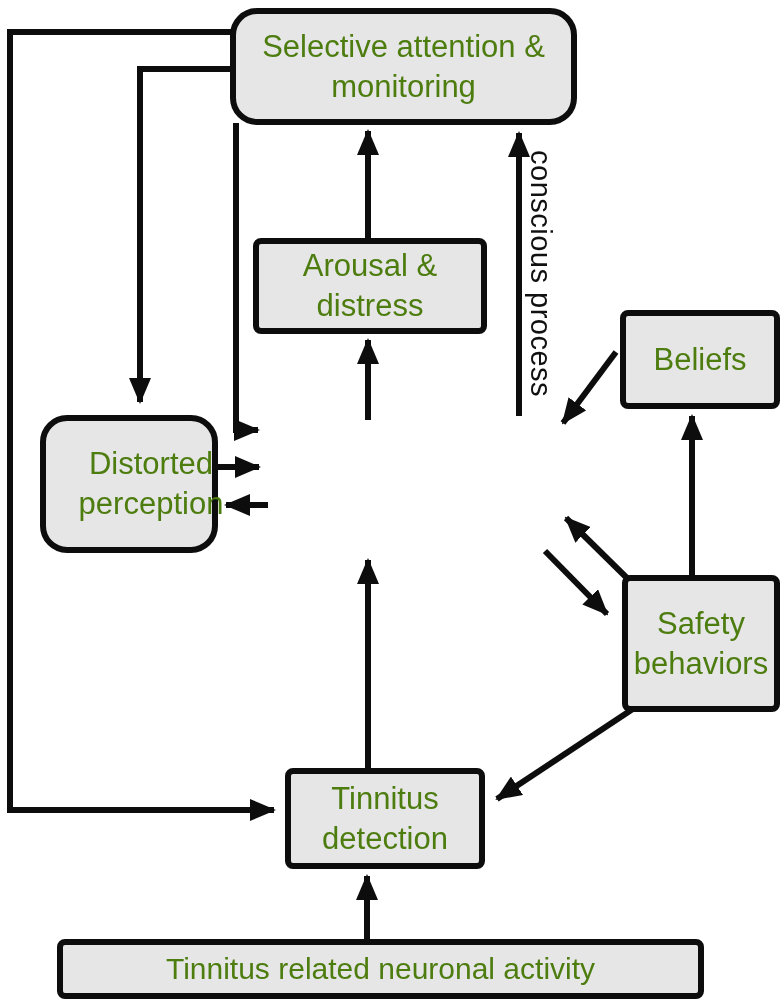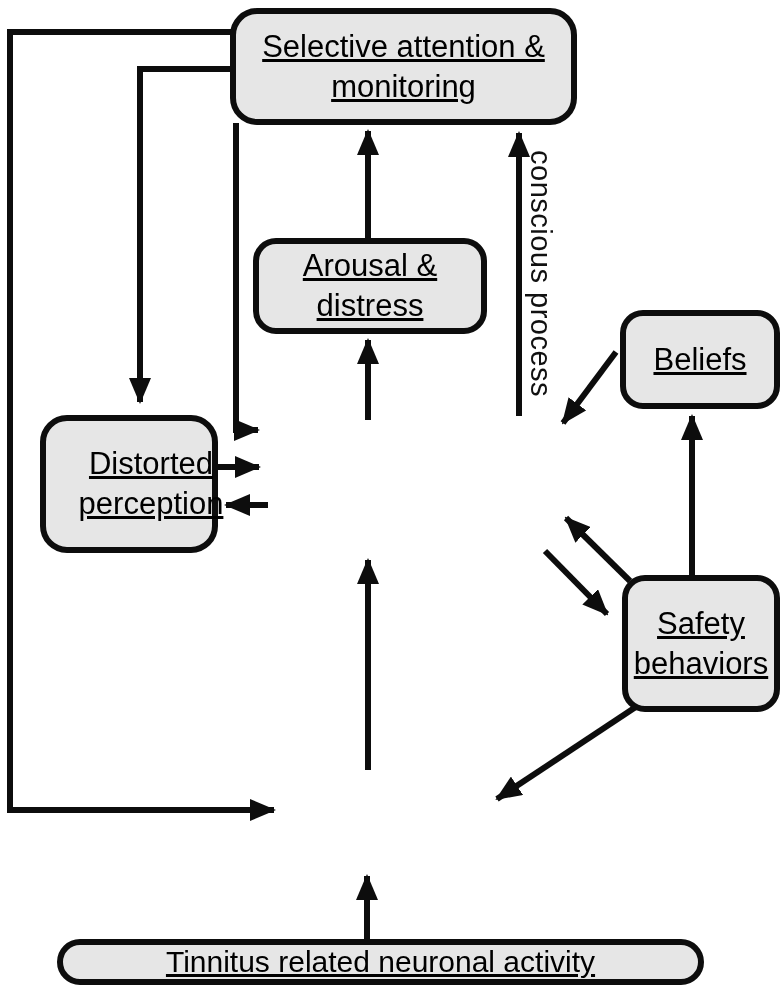--- a/index.html
+++ b/index.html
@@ -5,25 +5,25 @@
   html,body{margin:0;padding:0;background:#ffffff;}
   #stage{
     position:relative;width:784px;height:1005px;background:#ffffff;
     font-family:"Liberation Sans",sans-serif;overflow:hidden;
   }
   #edges{position:absolute;left:0;top:0;z-index:0;}
   .node{
     position:absolute;z-index:1;box-sizing:border-box;
     background:#e6e6e6;border:6px solid #0d0d0d;
     display:flex;align-items:center;justify-content:center;
-    text-align:center;color:#000000;text-decoration:underline;
+    text-align:center;color:#4d7c0f;
   }
   .node .lbl{white-space:pre-line;line-height:1.28;}
   .r-lg{border-radius:27px;}
-  .r-md{border-radius:23px;}
+  .r-md{border-radius:8px;}
   .edge-label{
     position:absolute;z-index:1;color:#111;
     writing-mode:vertical-rl;text-orientation:mixed;
     font-size:29px;letter-spacing:0.5px;
   }
   .f31{font-size:31px;}
   .f30{font-size:30px;}
 </style>
 </head>
 <body>
@@ -73,20 +73,24 @@
     <span class="lbl">Distorted
 perception</span>
   </div>
 
 
   <div class="node r-md f31" style="left:622px;top:575px;width:158px;height:137px;">
     <span class="lbl">Safety
 behaviors</span>
   </div>
 
+  <div class="node r-md f31" style="left:285px;top:768px;width:200px;height:101px;">
+    <span class="lbl">Tinnitus
+detection</span>
+  </div>
 
-  <div class="node r-md f30" style="left:57px;top:939px;width:647px;height:46px;">
+  <div class="node r-md f30" style="left:57px;top:939px;width:647px;height:60px;">
     <span class="lbl">Tinnitus related neuronal activity</span>
   </div>
 
   <div class="edge-label" style="left:524px;top:150px;">conscious process</div>
 
 </div>
 
 </body></html>

